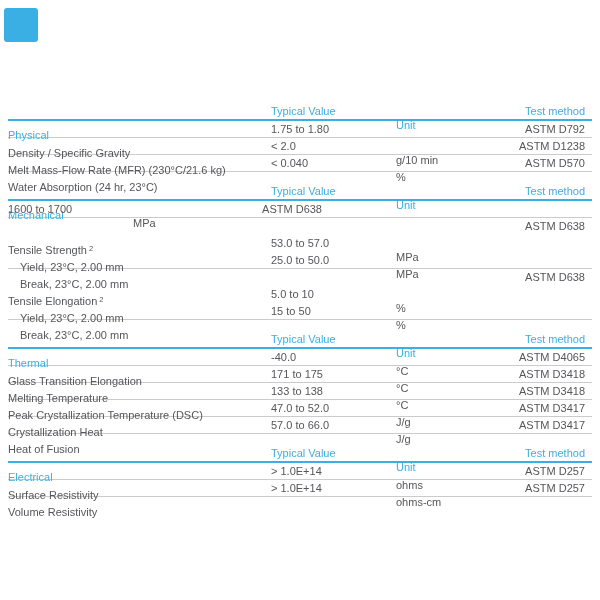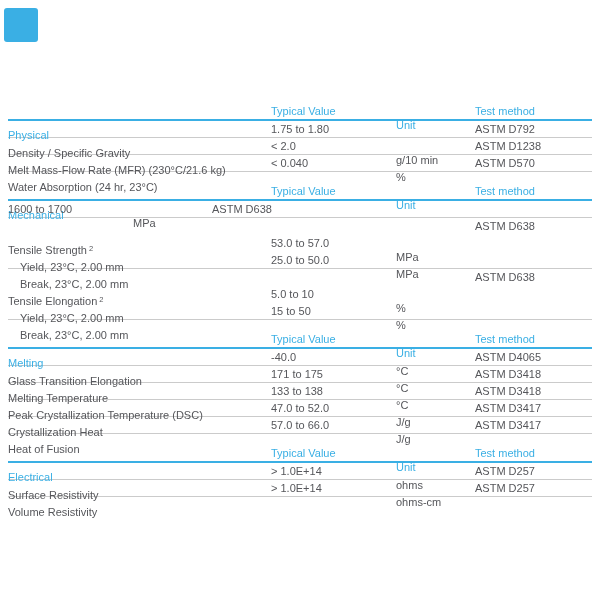--- a/index.html
+++ b/index.html
@@ -27,21 +27,21 @@
     border-bottom:1px solid var(--line);
   }
   .row.no-sep{border-bottom:1px solid transparent;}
   .row.header{
     border-bottom:2px solid var(--accent);color:var(--accent);height:18px;
   }
   .c-name{flex:1;white-space:nowrap;overflow:hidden;margin-top:48px;}
   .c-name.indent{padding-left:12px;}
   .c-value{width:120px;text-align:left;padding-right:5px;white-space:nowrap;}
   .c-unit{width:79px;text-align:left;white-space:nowrap;margin-top:27px;}
-  .c-method{width:110px;padding-right:7px;white-space:nowrap;}
+  .c-method{width:110px;text-align:right;padding-right:7px;white-space:nowrap;}
   .sup{font-size:7.5px;position:relative;top:-3.5px;margin-left:2px;}
 </style>
 </head>
 <body>
 
 <div class="page">
   <div class="logo"></div>
   <div class="table" id="table-root">
       <div class="section">
         <div class="row header">
@@ -113,21 +113,21 @@
         </div>
         <div class="row">
           <div class="c-name indent"><span>Break, 23°C, 2.00 mm</span></div>
           <div class="c-value">15 to 50</div>
           <div class="c-unit">%</div>
           <div class="c-method"></div>
         </div>
       </div>
       <div class="section">
         <div class="row header">
-          <div class="c-name">Melting</div>
+          <div class="c-name">Thermal</div>
           <div class="c-value">Typical Value</div>
           <div class="c-unit">Unit</div>
           <div class="c-method">Test method</div>
         </div>
         <div class="row">
           <div class="c-name"><span>Glass Transition Elongation</span></div>
           <div class="c-value">-40.0</div>
           <div class="c-unit">°C</div>
           <div class="c-method">ASTM D4065</div>
         </div>

